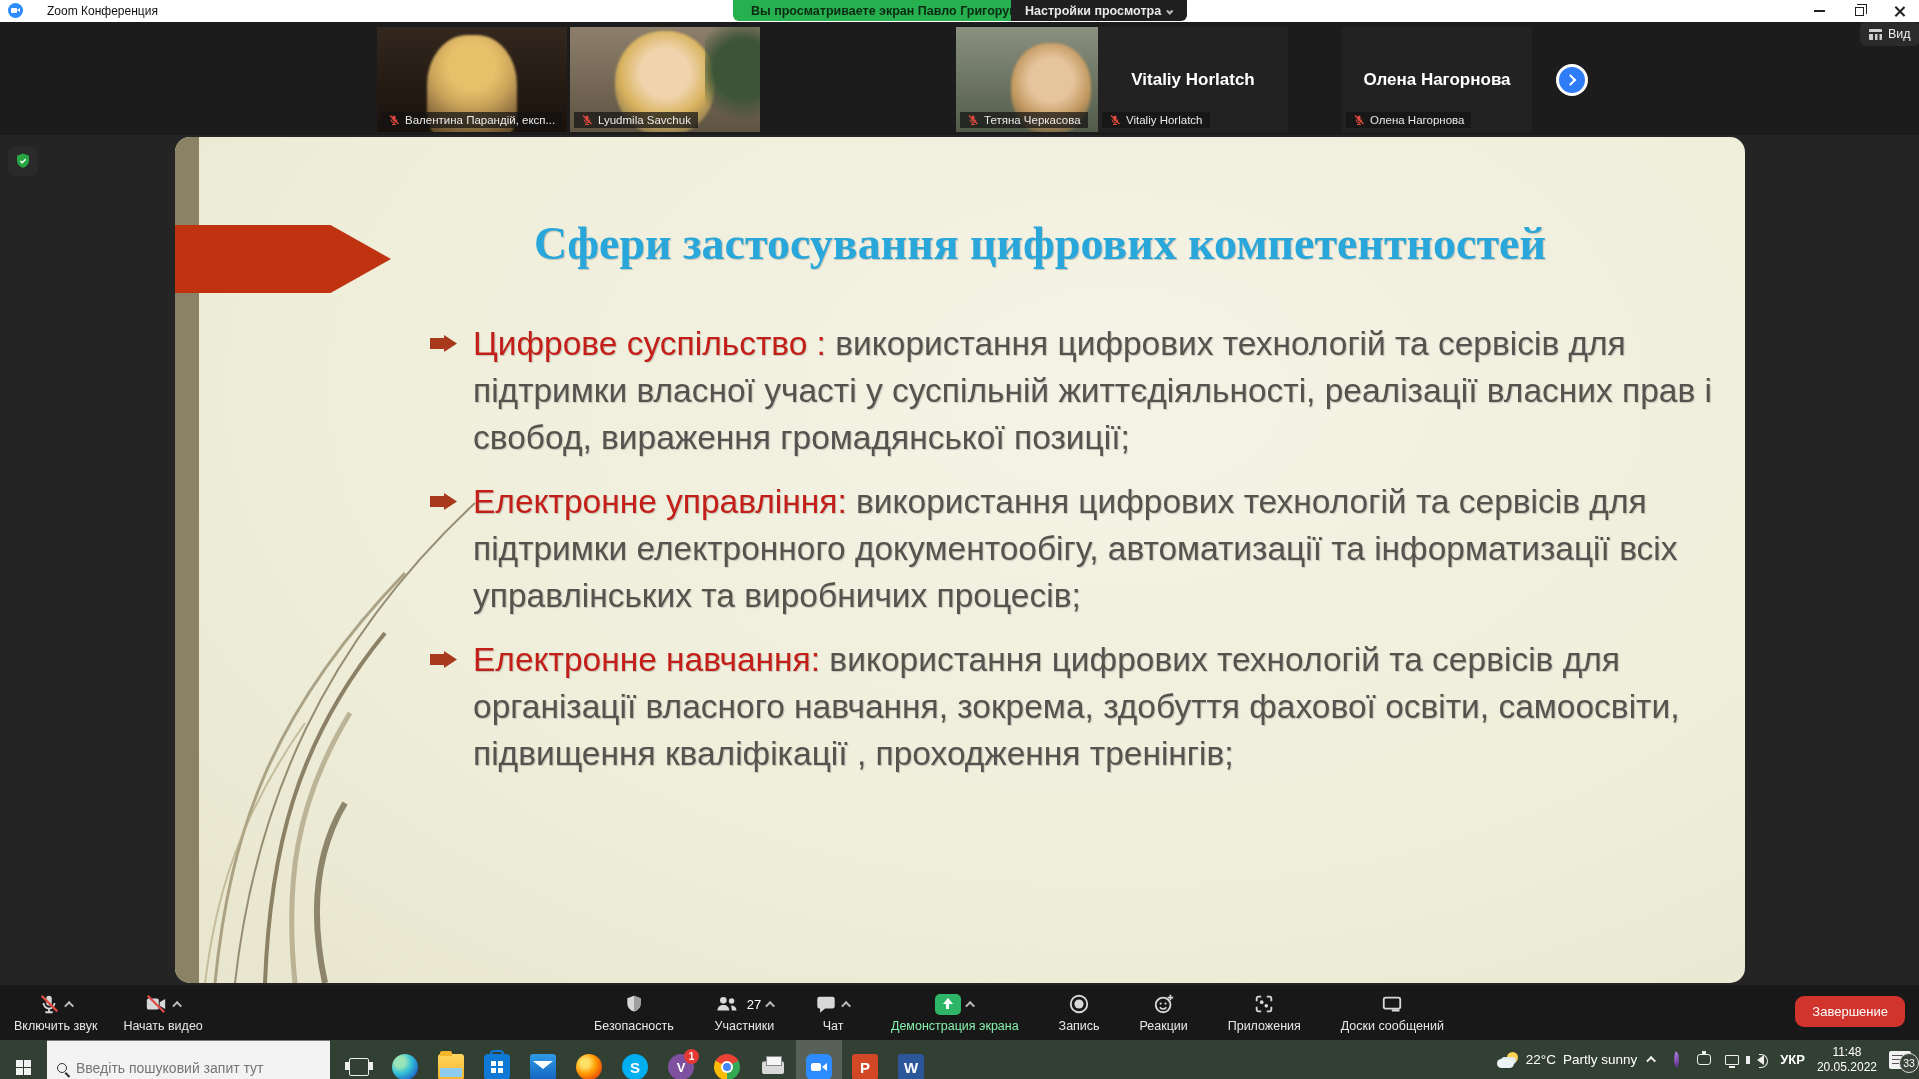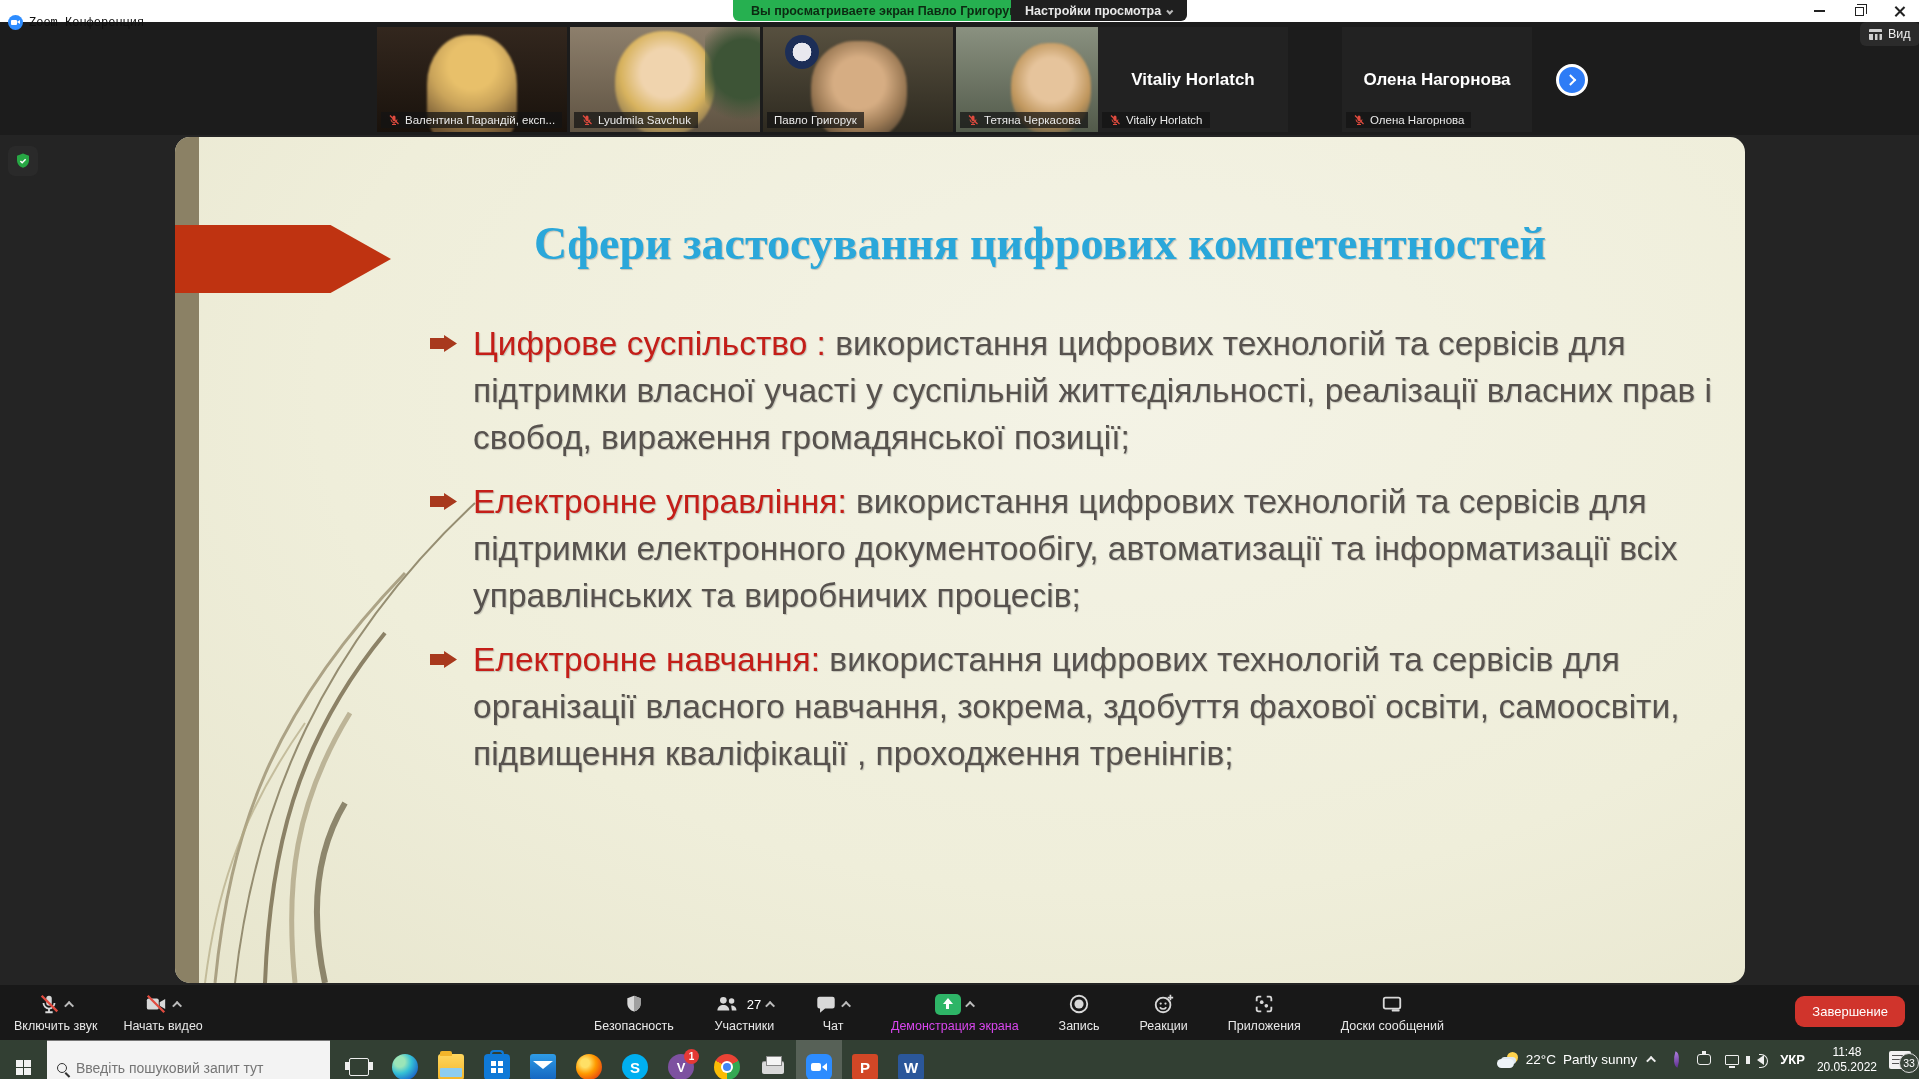--- a/index.html
+++ b/index.html
@@ -1,21 +1,21 @@
 <!DOCTYPE html>
 <html><head>
 <meta charset="utf-8">
 <style>
   * { margin:0; padding:0; box-sizing:border-box; }
   html,body { width:1919px; height:1079px; overflow:hidden; background:#232323;
               font-family:"Liberation Sans", sans-serif; }
 
   
   .titlebar { position:absolute; left:0; top:0; width:1919px; height:22px; background:#ffffff; z-index:40; }
-  .tb-app { position:absolute; left:8px; top:15px; display:flex; align-items:center; gap:6px;font-family:Liberation Mono, monospace; }
+  .tb-app { position:absolute; left:8px; top:3px; display:flex; align-items:center; gap:24px; }
   .zoom-badge { width:15px; height:15px; border-radius:50%; background:#2d8cff; position:relative; }
   .zoom-badge::before { content:""; position:absolute; left:3px; top:5px; width:6px; height:5px; background:#fff; border-radius:1px; }
   .zoom-badge::after { content:""; position:absolute; left:9px; top:5px; border-top:2.5px solid transparent; border-bottom:2.5px solid transparent; border-right:3px solid #fff; }
   .tb-title { font-size:12px; color:#111; }
   .share-banner { position:absolute; left:733px; top:0; height:21px; background:#26b050; color:#0c2a12;
                   font-size:12.5px; font-weight:bold; display:flex; align-items:center; padding:0 18px;
                   border-radius:0 0 0 6px; z-index:41; }
   .view-settings { position:absolute; left:1011px; top:0; height:21px; background:#1f1f1f; color:#e8e8e8;
                    font-size:12.5px; font-weight:bold; display:flex; align-items:center; gap:7px; padding:0 14px;
                    border-radius:0 0 6px 0; z-index:41; }
@@ -94,21 +94,21 @@
   .tb-group-left { position:absolute; left:8px; top:3px; display:flex; gap:14px; }
   .tb-group-center { position:absolute; left:588px; top:3px; width:862px; display:flex; justify-content:space-between; }
   .tb-item { display:flex; flex-direction:column; align-items:center; justify-content:flex-start; gap:3px;
              padding:4px 6px; color:#e8e8e8; font-size:12.5px; white-space:nowrap; }
   .tb-icon-row { display:flex; align-items:center; gap:7px; height:24px; }
   .tb-badge { color:#fff; font-size:13px; }
   .share-iconbox { width:26px; height:21px; background:#2eb567; border-radius:5px; position:relative; }
   .share-iconbox::before { content:""; position:absolute; left:8px; top:4px; border-left:5px solid transparent;
         border-right:5px solid transparent; border-bottom:6px solid #fff; }
   .share-iconbox::after { content:""; position:absolute; left:11.5px; top:8px; width:3px; height:7px; background:#fff; }
-  .tb-item.share { color:#d946ef; }
+  .tb-item.share { color:#86efac; }
   .end-btn { position:absolute; right:14px; top:11px; background:#d0342c; color:#fff; font-size:13px; font-weight:normal;
              padding:8px 17px; border-radius:9px; border:none; }
 
   
   .taskbar { position:absolute; left:0; top:1040px; width:1919px; height:54px; background:#323f33; z-index:50;
              display:flex; align-items:stretch; }
   .start-btn { width:47px; display:flex; align-items:center; justify-content:center; }
   .win-flag { width:15px; height:15px; display:grid; grid-template-columns:7px 7px; grid-template-rows:7px 7px; gap:1px; }
   .win-flag span { background:#f2f2f2; }
   .search-box { width:283px; background:#f3f3f3; border-top:1px solid #777; display:flex; align-items:center; padding:0 10px; gap:9px; }
@@ -222,27 +222,20 @@
       <svg class="mic-off" viewBox="0 0 24 24">
           <path d="M12 3a3 3 0 0 1 3 3v5a3 3 0 0 1-6 0V6a3 3 0 0 1 3-3z" fill="#e04b3f"></path>
           <path d="M6 11a6 6 0 0 0 12 0" stroke="#e04b3f" stroke-width="2" fill="none"></path>
           <path d="M12 17v3M8 21h8" stroke="#e04b3f" stroke-width="2"></path>
           <path d="M4 3l17 17" stroke="#e04b3f" stroke-width="2.6"></path>
         </svg>
       <span>Lyudmila Savchuk</span>
     </div>
   </div>
 
-  <div class="tile t2 active" style="left:763px">
-    <div class="face"></div>
-    <div class="emblem"></div>
-    <div class="tile-label">
-      <span>Павло Григорук</span>
-    </div>
-  </div>
 
   <div class="tile t3" style="left:956px">
     <div class="face"></div>
     <div class="tile-label">
       <svg class="mic-off" viewBox="0 0 24 24">
           <path d="M12 3a3 3 0 0 1 3 3v5a3 3 0 0 1-6 0V6a3 3 0 0 1 3-3z" fill="#e04b3f"></path>
           <path d="M6 11a6 6 0 0 0 12 0" stroke="#e04b3f" stroke-width="2" fill="none"></path>
           <path d="M12 17v3M8 21h8" stroke="#e04b3f" stroke-width="2"></path>
           <path d="M4 3l17 17" stroke="#e04b3f" stroke-width="2.6"></path>
         </svg>

